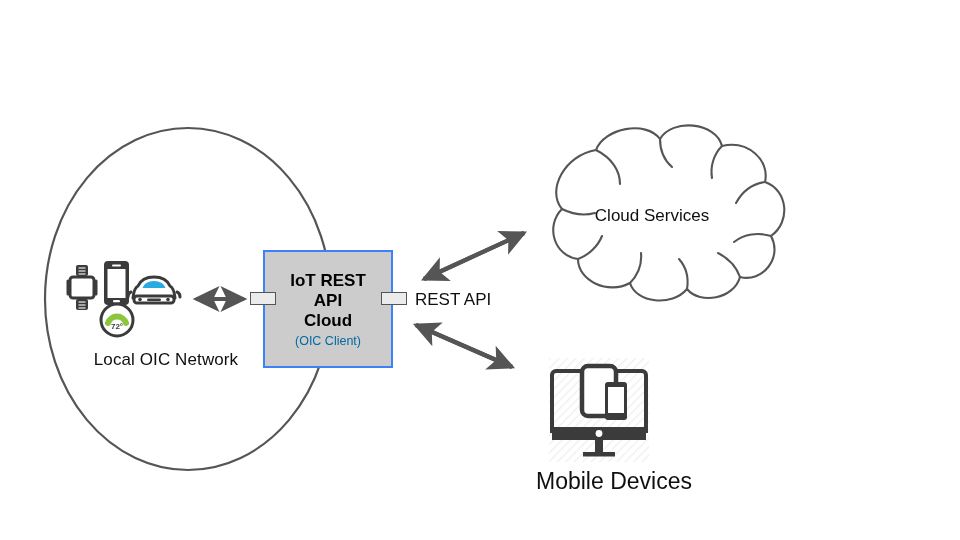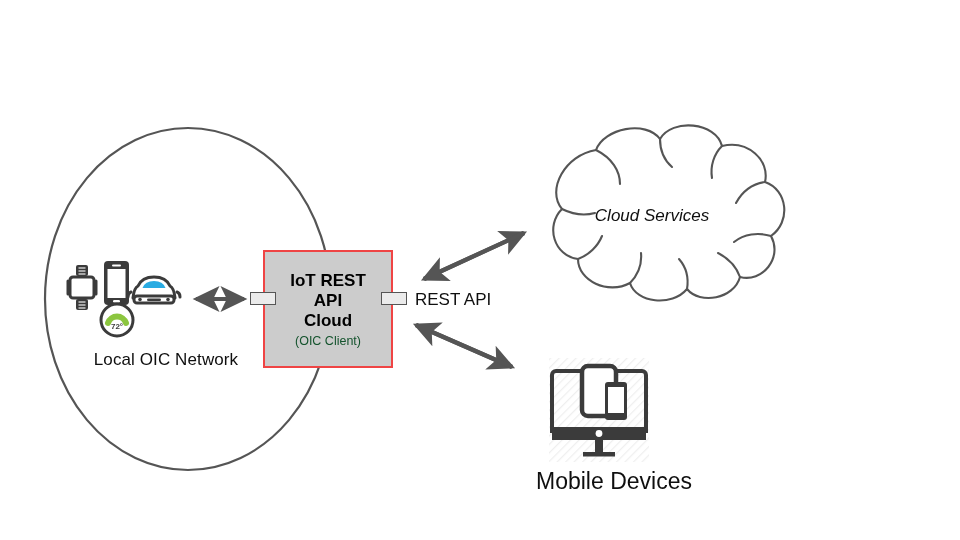--- a/index.html
+++ b/index.html
@@ -40,38 +40,38 @@
   }
 
   
   .server-box {
     position: absolute;
     left: 263px;
     top: 250px;
     width: 130px;
     height: 118px;
     background: #cccccc;
-    border: 2px solid #ef4444;
+    border: 2px solid #3b82f6;
     box-sizing: border-box;
     display: flex;
     flex-direction: column;
     align-items: center;
     justify-content: center;
     z-index: 5;
   }
   .server-title {
     font-size: 17px;
     font-weight: bold;
     color: #000000;
     line-height: 20px;
     text-align: center;
   }
   .server-sub {
     font-size: 12.5px;
-    color: #14532d;
+    color: #0369a1;
     margin-top: 3px;
     text-align: center;
   }
   .port {
     position: absolute;
     width: 26px;
     height: 13px;
     background: #ebebeb;
     border: 1.6px solid #555555;
     box-sizing: border-box;
@@ -91,21 +91,20 @@
 
   
   .cloud-label {
     position: absolute;
     left: 562px;
     top: 206px;
     width: 180px;
     text-align: center;
     font-size: 17px;
     color: #0f0f0f;
-    font-style: italic;
   }
 
   
   .mobile-label {
     position: absolute;
     left: 524px;
     top: 468px;
     width: 180px;
     text-align: center;
     font-size: 23px;

